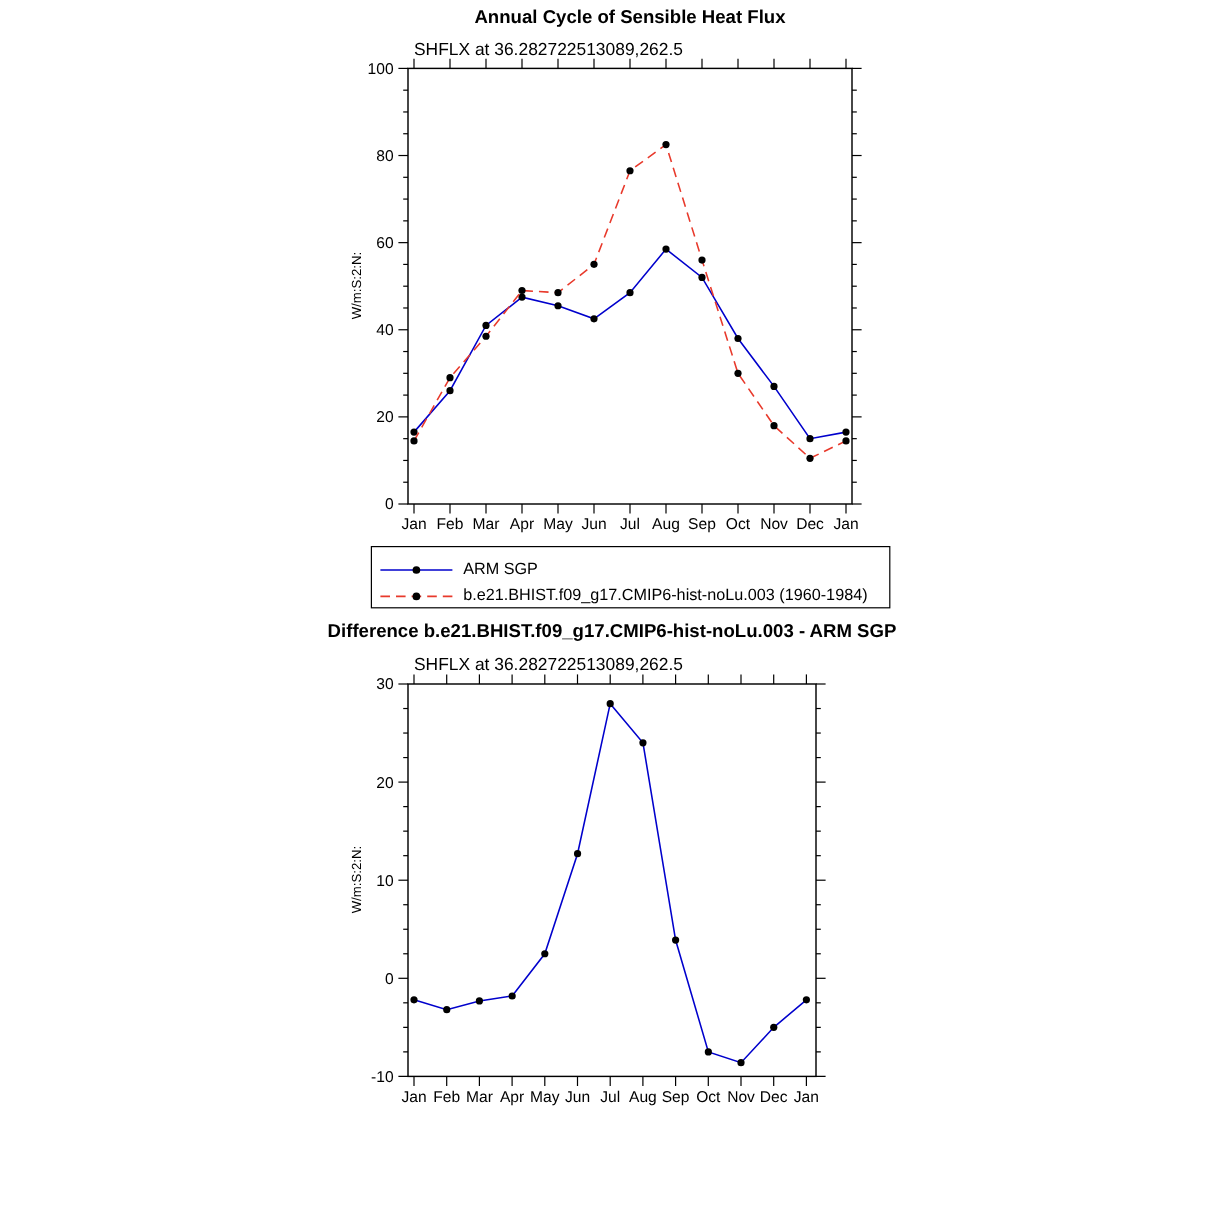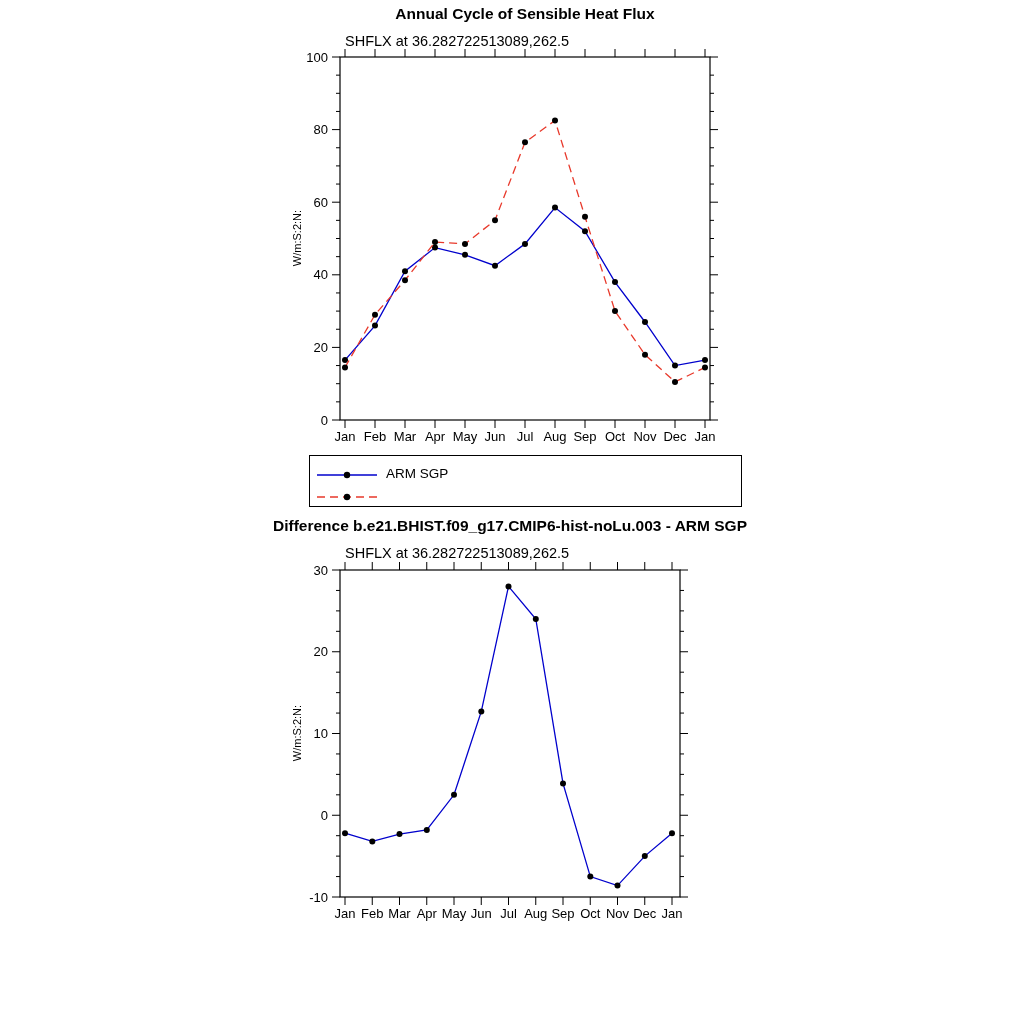--- a/index.html
+++ b/index.html
@@ -256,16 +256,17 @@
         <line x1="1" y1="6" x2="61" y2="6" stroke-width="1.4" stroke="#0000cc"></line>
         <circle cx="31" cy="6" r="3.2" fill="#000000"></circle>
       </svg>
       <span class="legend-label">ARM SGP</span>
     </div>
     <div class="legend-row">
       <svg class="sample" width="62" height="12">
         <line x1="1" y1="6" x2="61" y2="6" stroke-width="1.4" stroke-dasharray="8 5" stroke="#e8392b"></line>
         <circle cx="31" cy="6" r="3.2" fill="#000000"></circle>
       </svg>
+      <span class="legend-label">b.e21.BHIST.f09_g17.CMIP6-hist-noLu.003 (1960-1984)</span>
     </div>
   </div>
 
 </div>
 
 </body></html>

